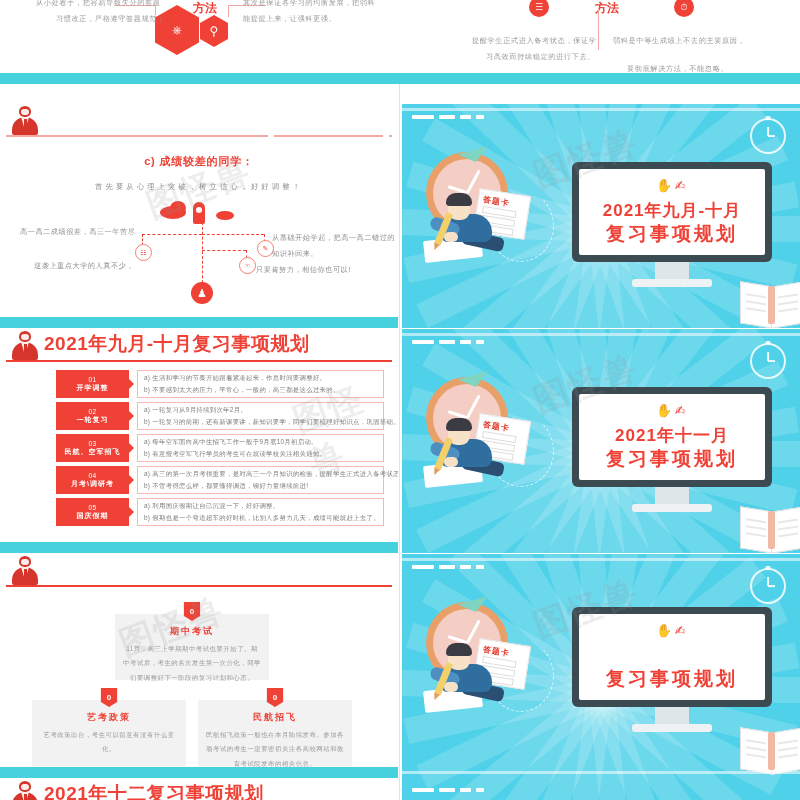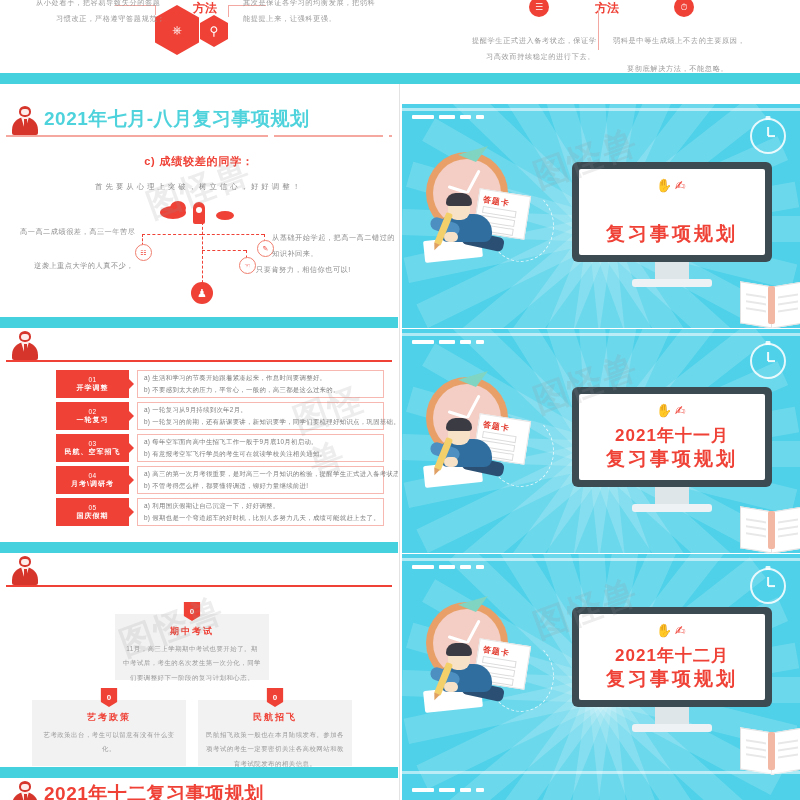--- a/index.html
+++ b/index.html
@@ -216,21 +216,20 @@
 
   <div class="slide col-l" id="slide-a">
     <div class="sl-head">
       <div class="manicon">
         <div class="head"></div>
           <div class="face"></div>
           <div class="body"></div>
         <div class="shirt"></div>
           <div class="tie"></div>
       </div>
-      <div class="sl-title cyan">2021年七月-八月复习事项规划</div>
       <div class="sl-rule">
         <div class="gap" style="left:262px;"></div>
           <div class="gap" style="left:377px;"></div>
       </div>
     </div>
 
     <div class="subhead">c) 成绩较差的同学：</div>
     <div class="sub2">首先要从心理上突破，树立信心，好好调整！</div>
 
     <div class="cloudset">
@@ -265,20 +264,21 @@
 
   <div class="slide col-l" id="slide-b">
     <div class="sl-head">
       <div class="manicon">
         <div class="head"></div>
           <div class="face"></div>
           <div class="body"></div>
         <div class="shirt"></div>
           <div class="tie"></div>
       </div>
+      <div class="sl-title red">2021年九月-十月复习事项规划</div>
       <div class="sl-rule solidred"></div>
     </div>
 
     <div class="trow" style="top:41px;">
       <div class="tnum">
         <span class="n">01</span>
           <span class="t">开学调整</span>
         </div>
       <div class="tarrow"></div>
       <div class="tbody">
@@ -447,20 +447,21 @@
       <div class="stud-head"></div>
       <div class="stud-hair"></div>
       <div class="pencil"></div>
       <div class="stud-hand"></div>
     </div>
 
     <div class="monitor" style="left:170px;top:58px;width:200px;height:128px;">
       <div class="mon-frame">
           <div class="mon-screen">
         <div class="hands">✋✍</div>
+        <div class="mon-t1">2021年九月-十月</div>
         <div class="mon-t2">复习事项规划</div>
       </div>
         </div>
       <div class="mon-neck"></div>
         <div class="mon-base"></div>
     </div>
 
     <div class="book">
       <div class="half l">
           <div class="ln" style="left:5px;top:10px;width:20px;"></div>
@@ -630,21 +631,20 @@
       <div class="stud-head"></div>
       <div class="stud-hair"></div>
       <div class="pencil"></div>
       <div class="stud-hand"></div>
     </div>
 
     <div class="monitor" style="left:170px;top:53px;width:200px;height:128px;">
       <div class="mon-frame">
           <div class="mon-screen">
         <div class="hands">✋✍</div>
-        <div class="mon-t1">2021年十二月</div>
         <div class="mon-t2">复习事项规划</div>
       </div>
         </div>
       <div class="mon-neck"></div>
         <div class="mon-base"></div>
     </div>
 
     <div class="book" style="bottom:30px;">
       <div class="half l">
           <div class="ln" style="left:5px;top:10px;width:20px;"></div>

